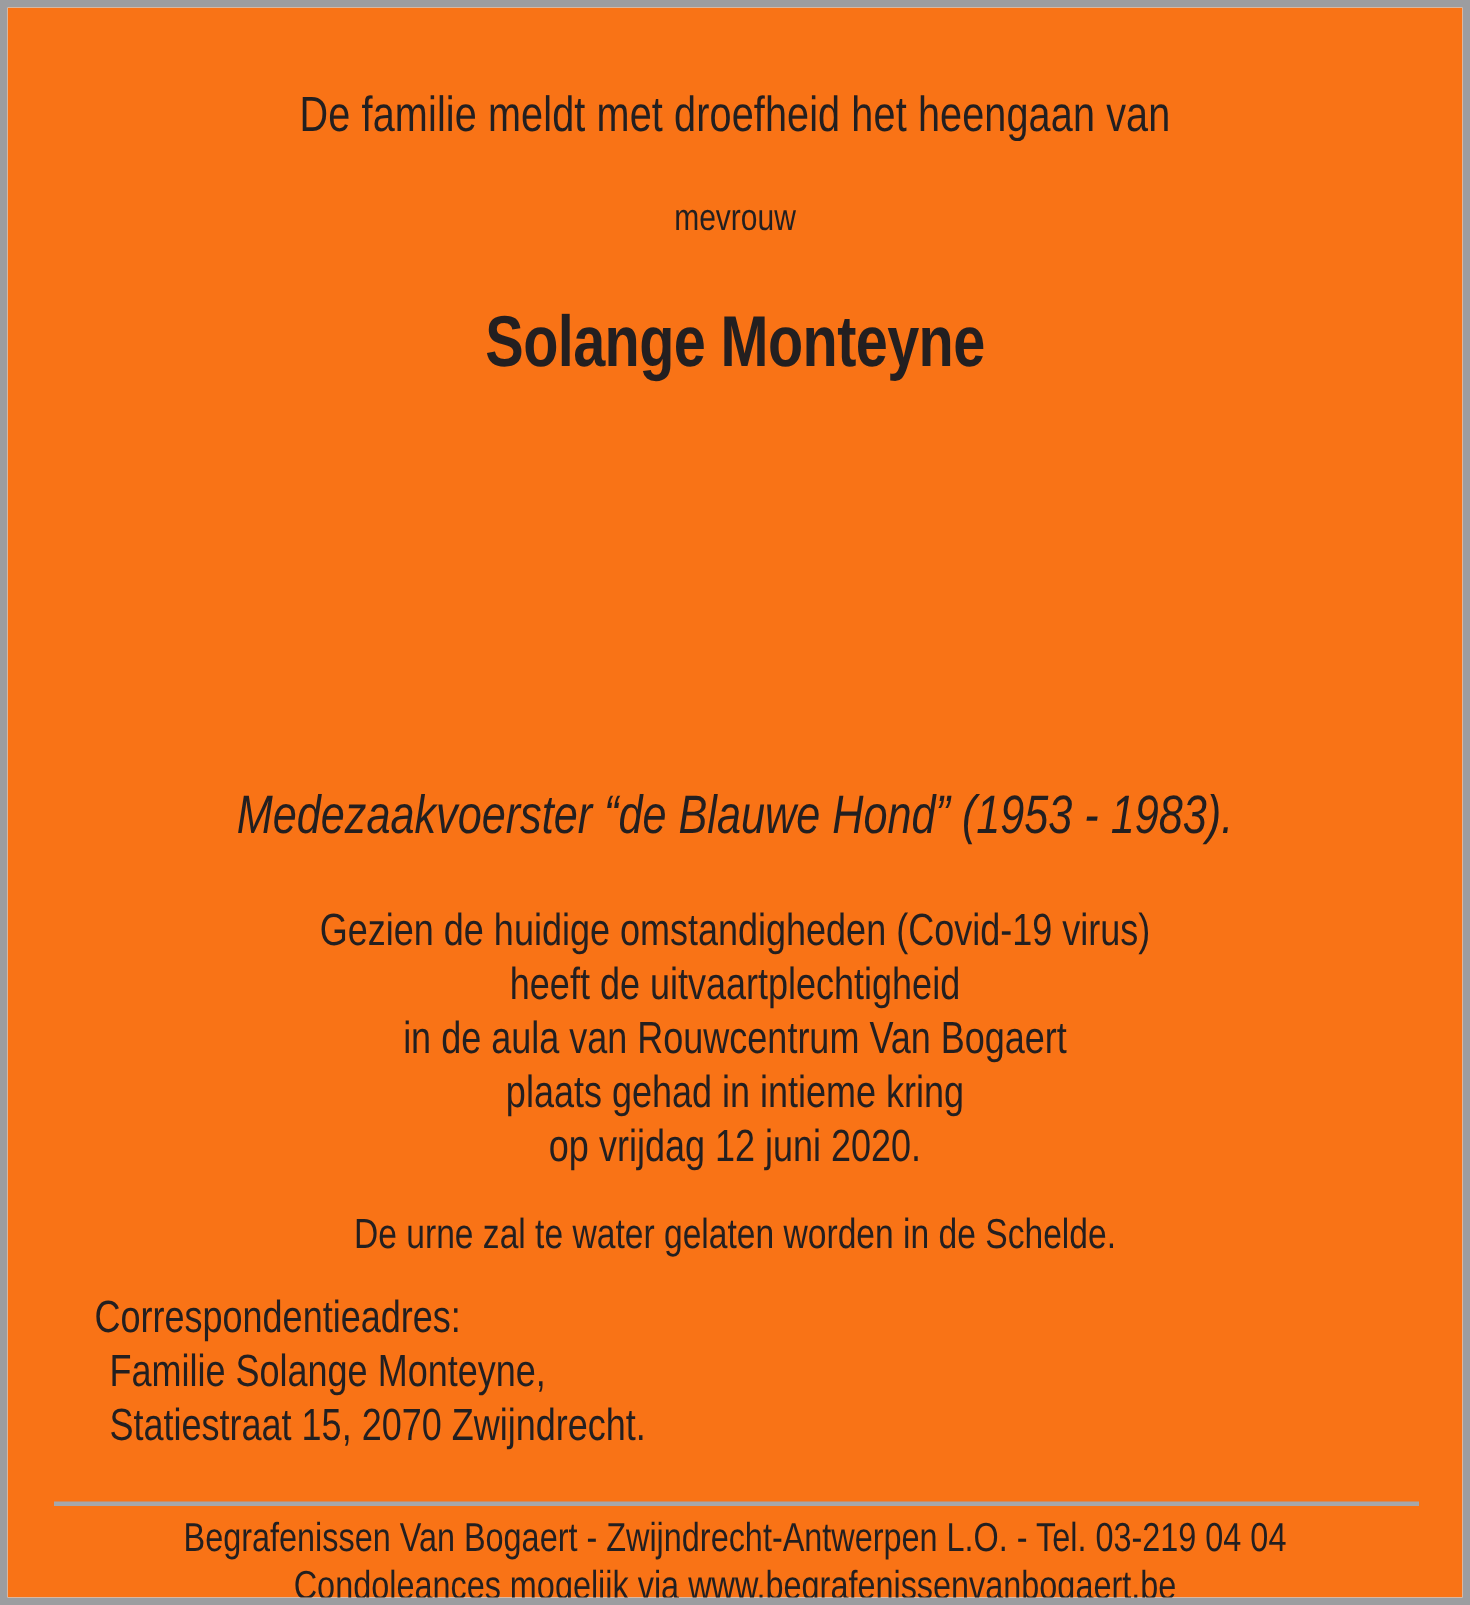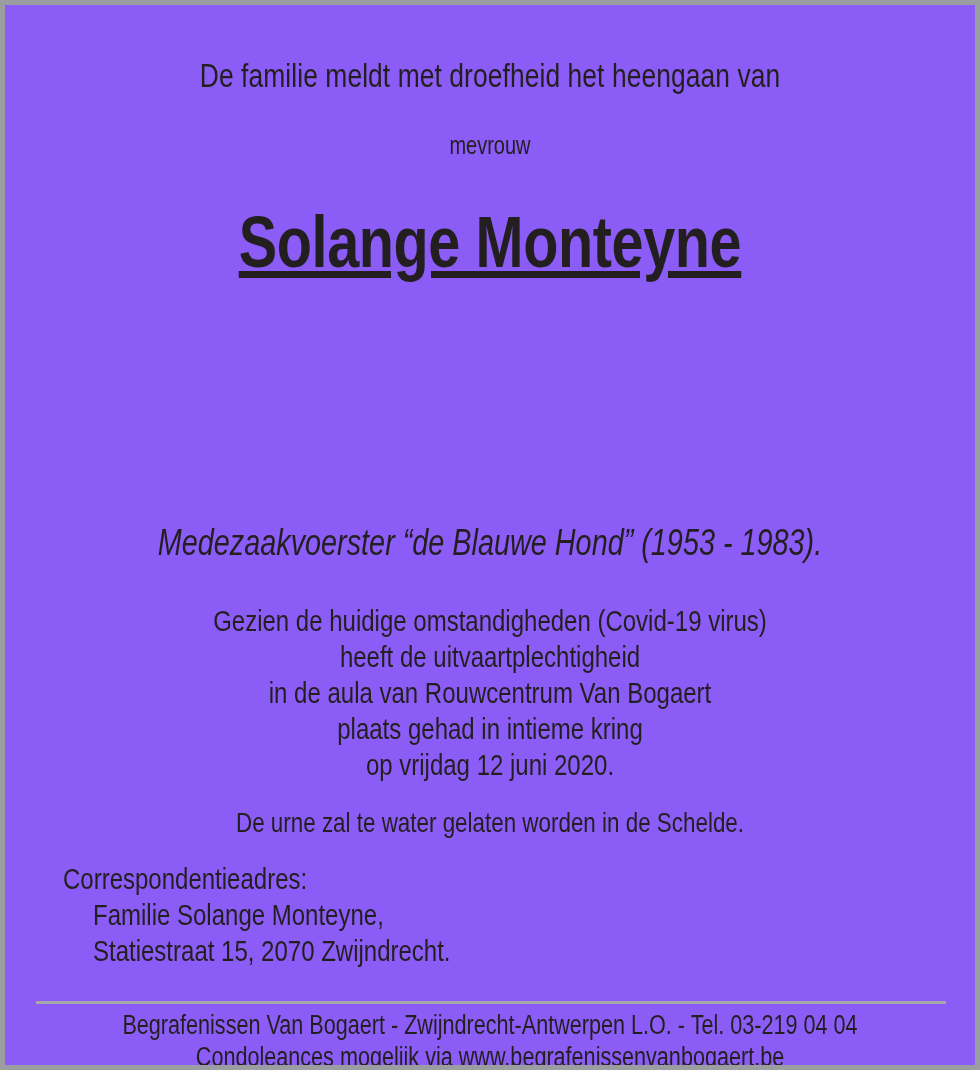--- a/index.html
+++ b/index.html
@@ -24,21 +24,21 @@
     background: #ffffff;
     border: 5px solid #9c9da0;
     overflow: hidden;
   }
 
   #inner {
     position: relative;
     box-sizing: border-box;
     width: 100%;
     height: 100%;
-    background: #8b5cf6;
+    background: #f97316;
     padding: 0;
   }
 
   
   .center  { text-align: center; }
   .narrow  {
     
     transform: scaleX(0.80);
     transform-origin: center center;
     display: block;
@@ -66,25 +66,24 @@
     left: 0; right: 0;
     top: 126px;
     font-size: 25px;
     color: #231f20;
   }
 
   .line-name {
     position: absolute;
     left: 0; right: 0;
     top: 196px;
-    font-size: 72px;
+    font-size: 48px;
     font-weight: bold;
     color: #231f20;
     letter-spacing: -0.5px;
-    text-decoration: underline;
   }
 
   .line-spouse {
     position: absolute;
     left: 0; right: 0;
     top: 300px;
     font-size: 35px;
     font-weight: bold;
     color: #231f20;
   }
@@ -128,21 +127,21 @@
   .block-address {
     position: absolute;
     left: 0;
     top: 856px;
     font-size: 30px;
     line-height: 36px;
     color: #231f20;
     text-align: left;
   }
   .addr-head { padding-left: 58px; }
-  .addr-line { padding-left: 88px; }
+  .addr-line { padding-left: 68px; }
   .addr-head .narrow-left,
   .addr-line .narrow-left { transform-origin: left center; }
 
   
   .divider {
     position: absolute;
     left: 31px;
     top: 996px;
     width: 910px;
     height: 3px;

